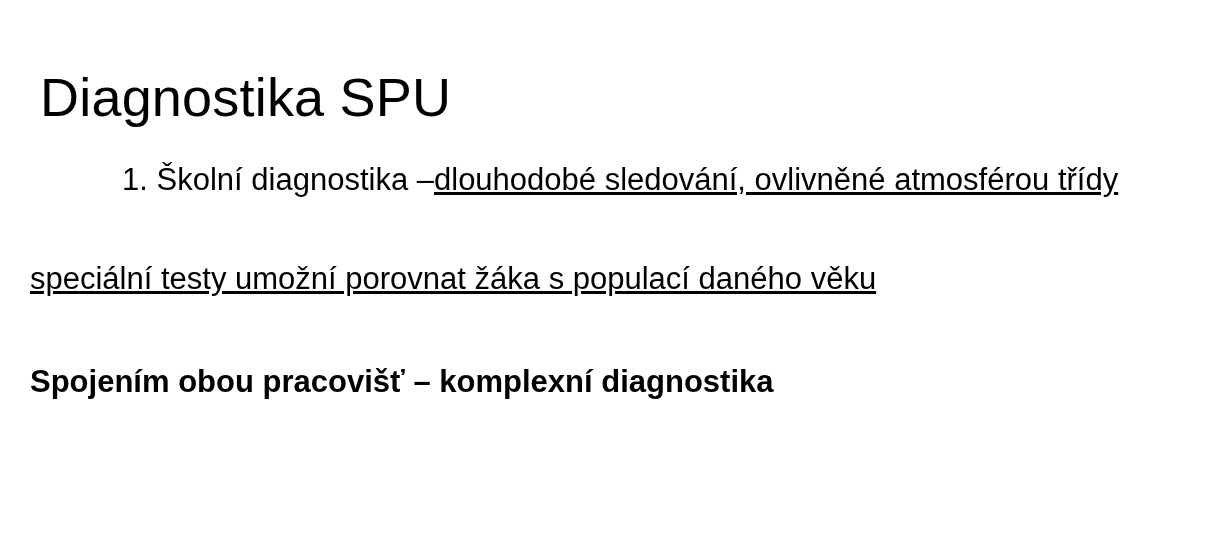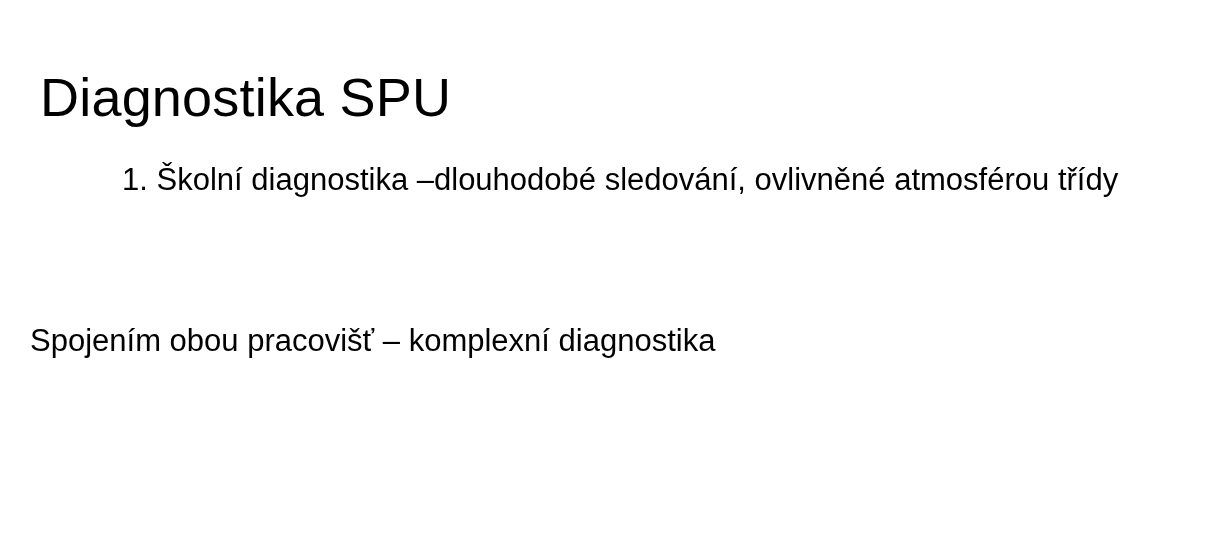--- a/index.html
+++ b/index.html
@@ -42,48 +42,50 @@
     font-size: 31px;
     line-height: 1.32;
     font-weight: 400;
   }
   .row .label {
     flex: 0 0 auto;
     white-space: nowrap;
   }
   .row .value {
     flex: 1 1 auto;
+    text-decoration: underline;
   }
   .row-1 .label { width: 404px; text-align: right; }
   .row-2 .label { width: 210px; }
   .gap-1 { height: 58px; }
   .gap-2 { height: 62px; }
   .single-line {
     font-size: 31px;
     line-height: 1.32;
-    font-weight: 400;
+    font-weight: 700;
   }
 </style>
 </head>
 <body>
 
 <div class="slide">
 
   <h1 class="slide-title">Diagnostika SPU</h1>
 
   <div class="body-block">
 
     <div class="row row-1">
       <div class="label">1. Školní diagnostika –</div>
       <div class="value">dlouhodobé sledování, ovlivněné atmosférou třídy</div>
     </div>
 
     <div class="gap-1"></div>
 
     <div class="row row-2">
+      <div class="value">speciální testy umožní porovnat žáka s populací daného věku</div>
     </div>
 
     <div class="gap-2"></div>
 
     <div class="single-line">Spojením obou pracovišť – komplexní diagnostika</div>
 
   </div>
 </div>
 
 </body></html>

